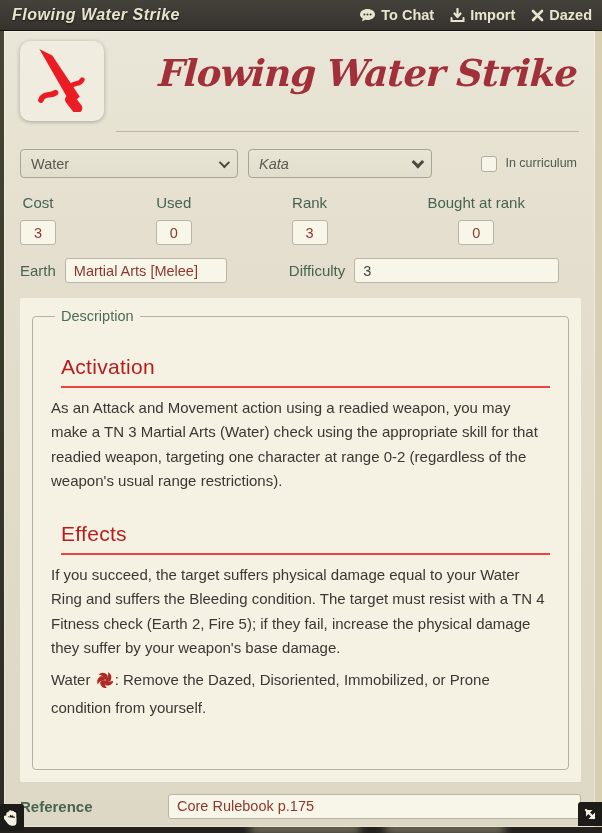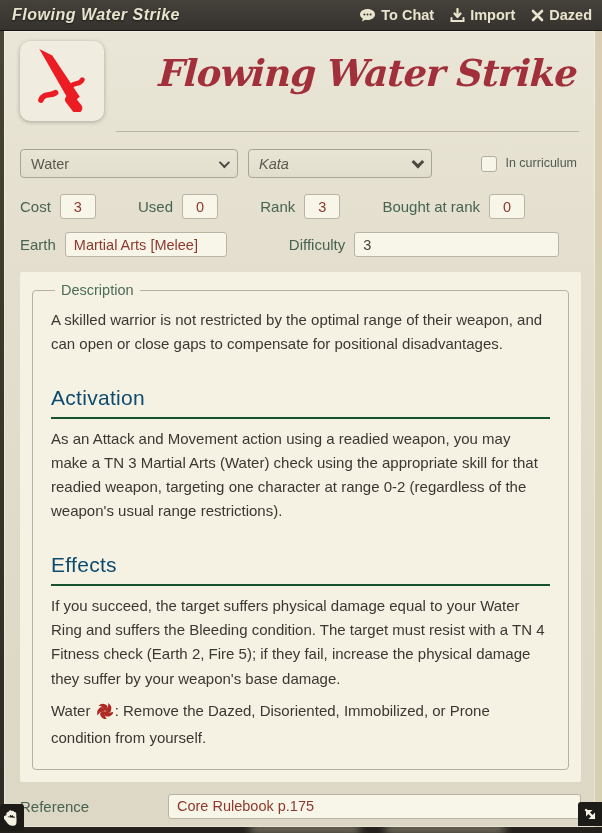--- a/index.html
+++ b/index.html
@@ -90,50 +90,50 @@
   .curriculum-label { font-size:12.5px; color:#4f5b4f; }
 
   label.green { color:#486352; font-size:15px; }
   .val-input {
     background:#f8f5e9; border:1px solid #b9b4a4; border-radius:3px;
     height:25px; font-family:"Liberation Sans", sans-serif;
     font-size:14.5px; color:#8f382c; outline:none;
   }
   .num { width:36px; text-align:center; }
   .row-numbers { margin-top:16px; justify-content:space-between; padding-right:56px; }
-  .pair { display:flex; align-items:center; gap:9px; }
+  .pair { display:flex; align-items:center; gap:9px;flex-direction:column; }
 
   .row-skills { margin-top:13px; }
   .skills-input { width:162px; margin-left:9px; padding:0 8px; }
   .difficulty-label { margin-left:62px; }
   .difficulty-input { flex:1; max-width:208px; margin-left:9px; margin-right:62px; padding:0 8px; color:#45413a; }
 
   
   .sheet-body {
     flex:1; margin-top:15px; background:#f5f2e4; border-radius:2px;
     padding:10px 12px 12px; overflow:hidden;
   }
   fieldset.desc {
     border:1px solid #b5b1a2; border-radius:4px;
     height:100%; padding:2px 18px 14px;
   }
   fieldset.desc legend {
     color:#4c6b58; font-size:14.5px; padding:0 6px; margin-left:4px;
   }
   .desc p { font-size:15px; line-height:1.62; color:#3b3732; margin-top:8px; }
   .desc h2 {
-    font-size:21px; font-weight:500; color:#0c4a6e;
-    border-bottom:2px solid #14532d; padding-bottom:7px;
-    margin-top:29px; letter-spacing:.3px;
+    font-size:21px; font-weight:500; color:#b91c1c;
+    border-bottom:2px solid #ef4444; padding-bottom:7px;
+    margin-top:29px; letter-spacing:.3px;margin-left:10px;
   }
   .opp-icon { display:inline-block; vertical-align:-3px; margin:0 2px; }
 
   
   .row-reference { margin-top:11px; height:26px; }
-  .ref-label { flex:0 0 148px; font-size:15px; }
+  .ref-label { flex:0 0 148px; font-size:15px;font-weight:bold; }
   .ref-input { flex:1; padding:0 8px; }
 
   
   .bottom-strip {
     position:absolute; left:0; bottom:0; width:602px; height:6px;
     background:#25221d; z-index:10; overflow:visible;
   }
   .blur-blob {
     position:absolute; bottom:0; height:8px; background:#cfc7a8;
     filter:blur(4px); opacity:.55; border-radius:3px;
@@ -244,21 +244,20 @@
     <label class="green">Earth</label>
     <input class="val-input skills-input" value="Martial Arts [Melee]" style="">
     <label class="green difficulty-label">Difficulty</label>
     <input class="val-input difficulty-input" value="3" style="">
   </div>
 
   <div class="sheet-body">
     <fieldset class="desc">
       <legend>Description</legend>
 
-      <p>A skilled warrior is not restricted by the optimal range of their weapon, and can open or close gaps to compensate for positional disadvantages.</p>
 
       <h2>Activation</h2>
       <p>As an Attack and Movement action using a readied weapon, you may make a TN 3 Martial Arts (Water) check using the appropriate skill for that readied weapon, targeting one character at range 0-2 (regardless of the weapon's usual range restrictions).</p>
 
       <h2>Effects</h2>
       <p>If you succeed, the target suffers physical damage equal to your Water Ring and suffers the Bleeding condition. The target must resist with a TN 4 Fitness check (Earth 2, Fire 5); if they fail, increase the physical damage they suffer by your weapon's base damage.</p>
 
       <p><span>Water </span><span class="opp-icon"><svg width="16" height="16" viewBox="-10 -10 20 20">
               <g fill="#b02a24">
                 <path d="M0,-1 Q5,-4 4,-10 Q10,-6 7,1 Q3,3 0,-1Z"></path>

